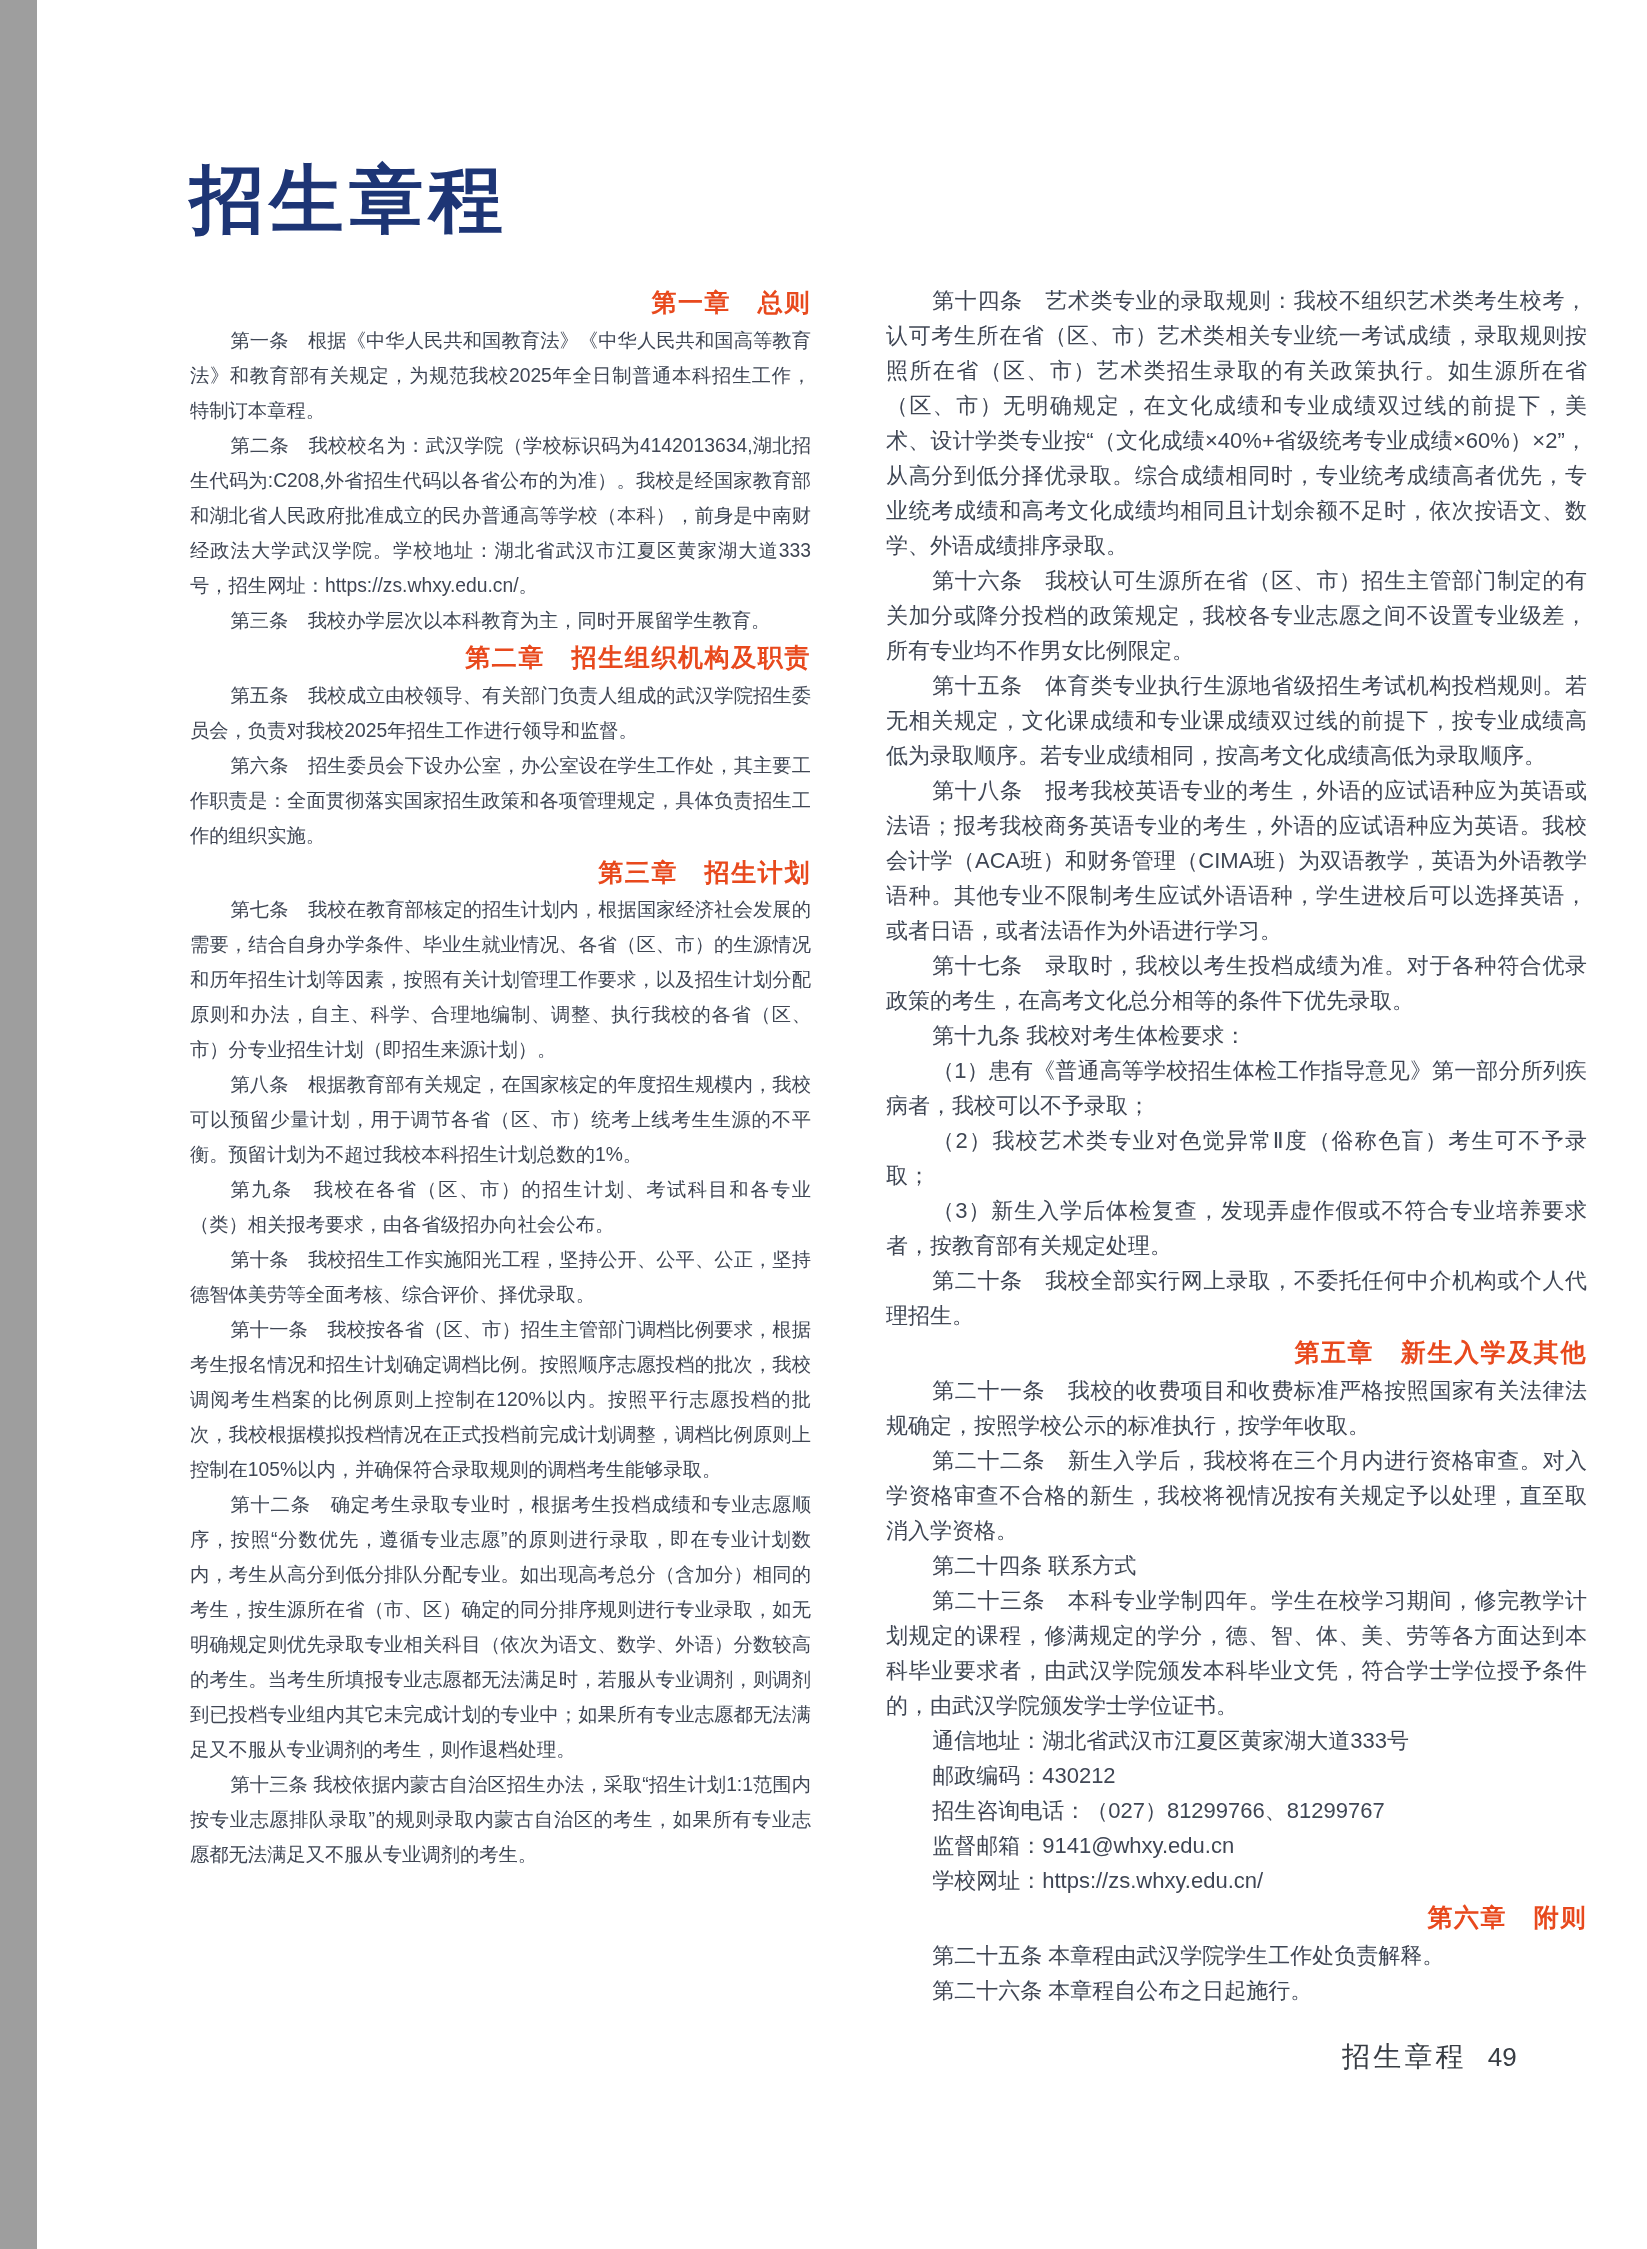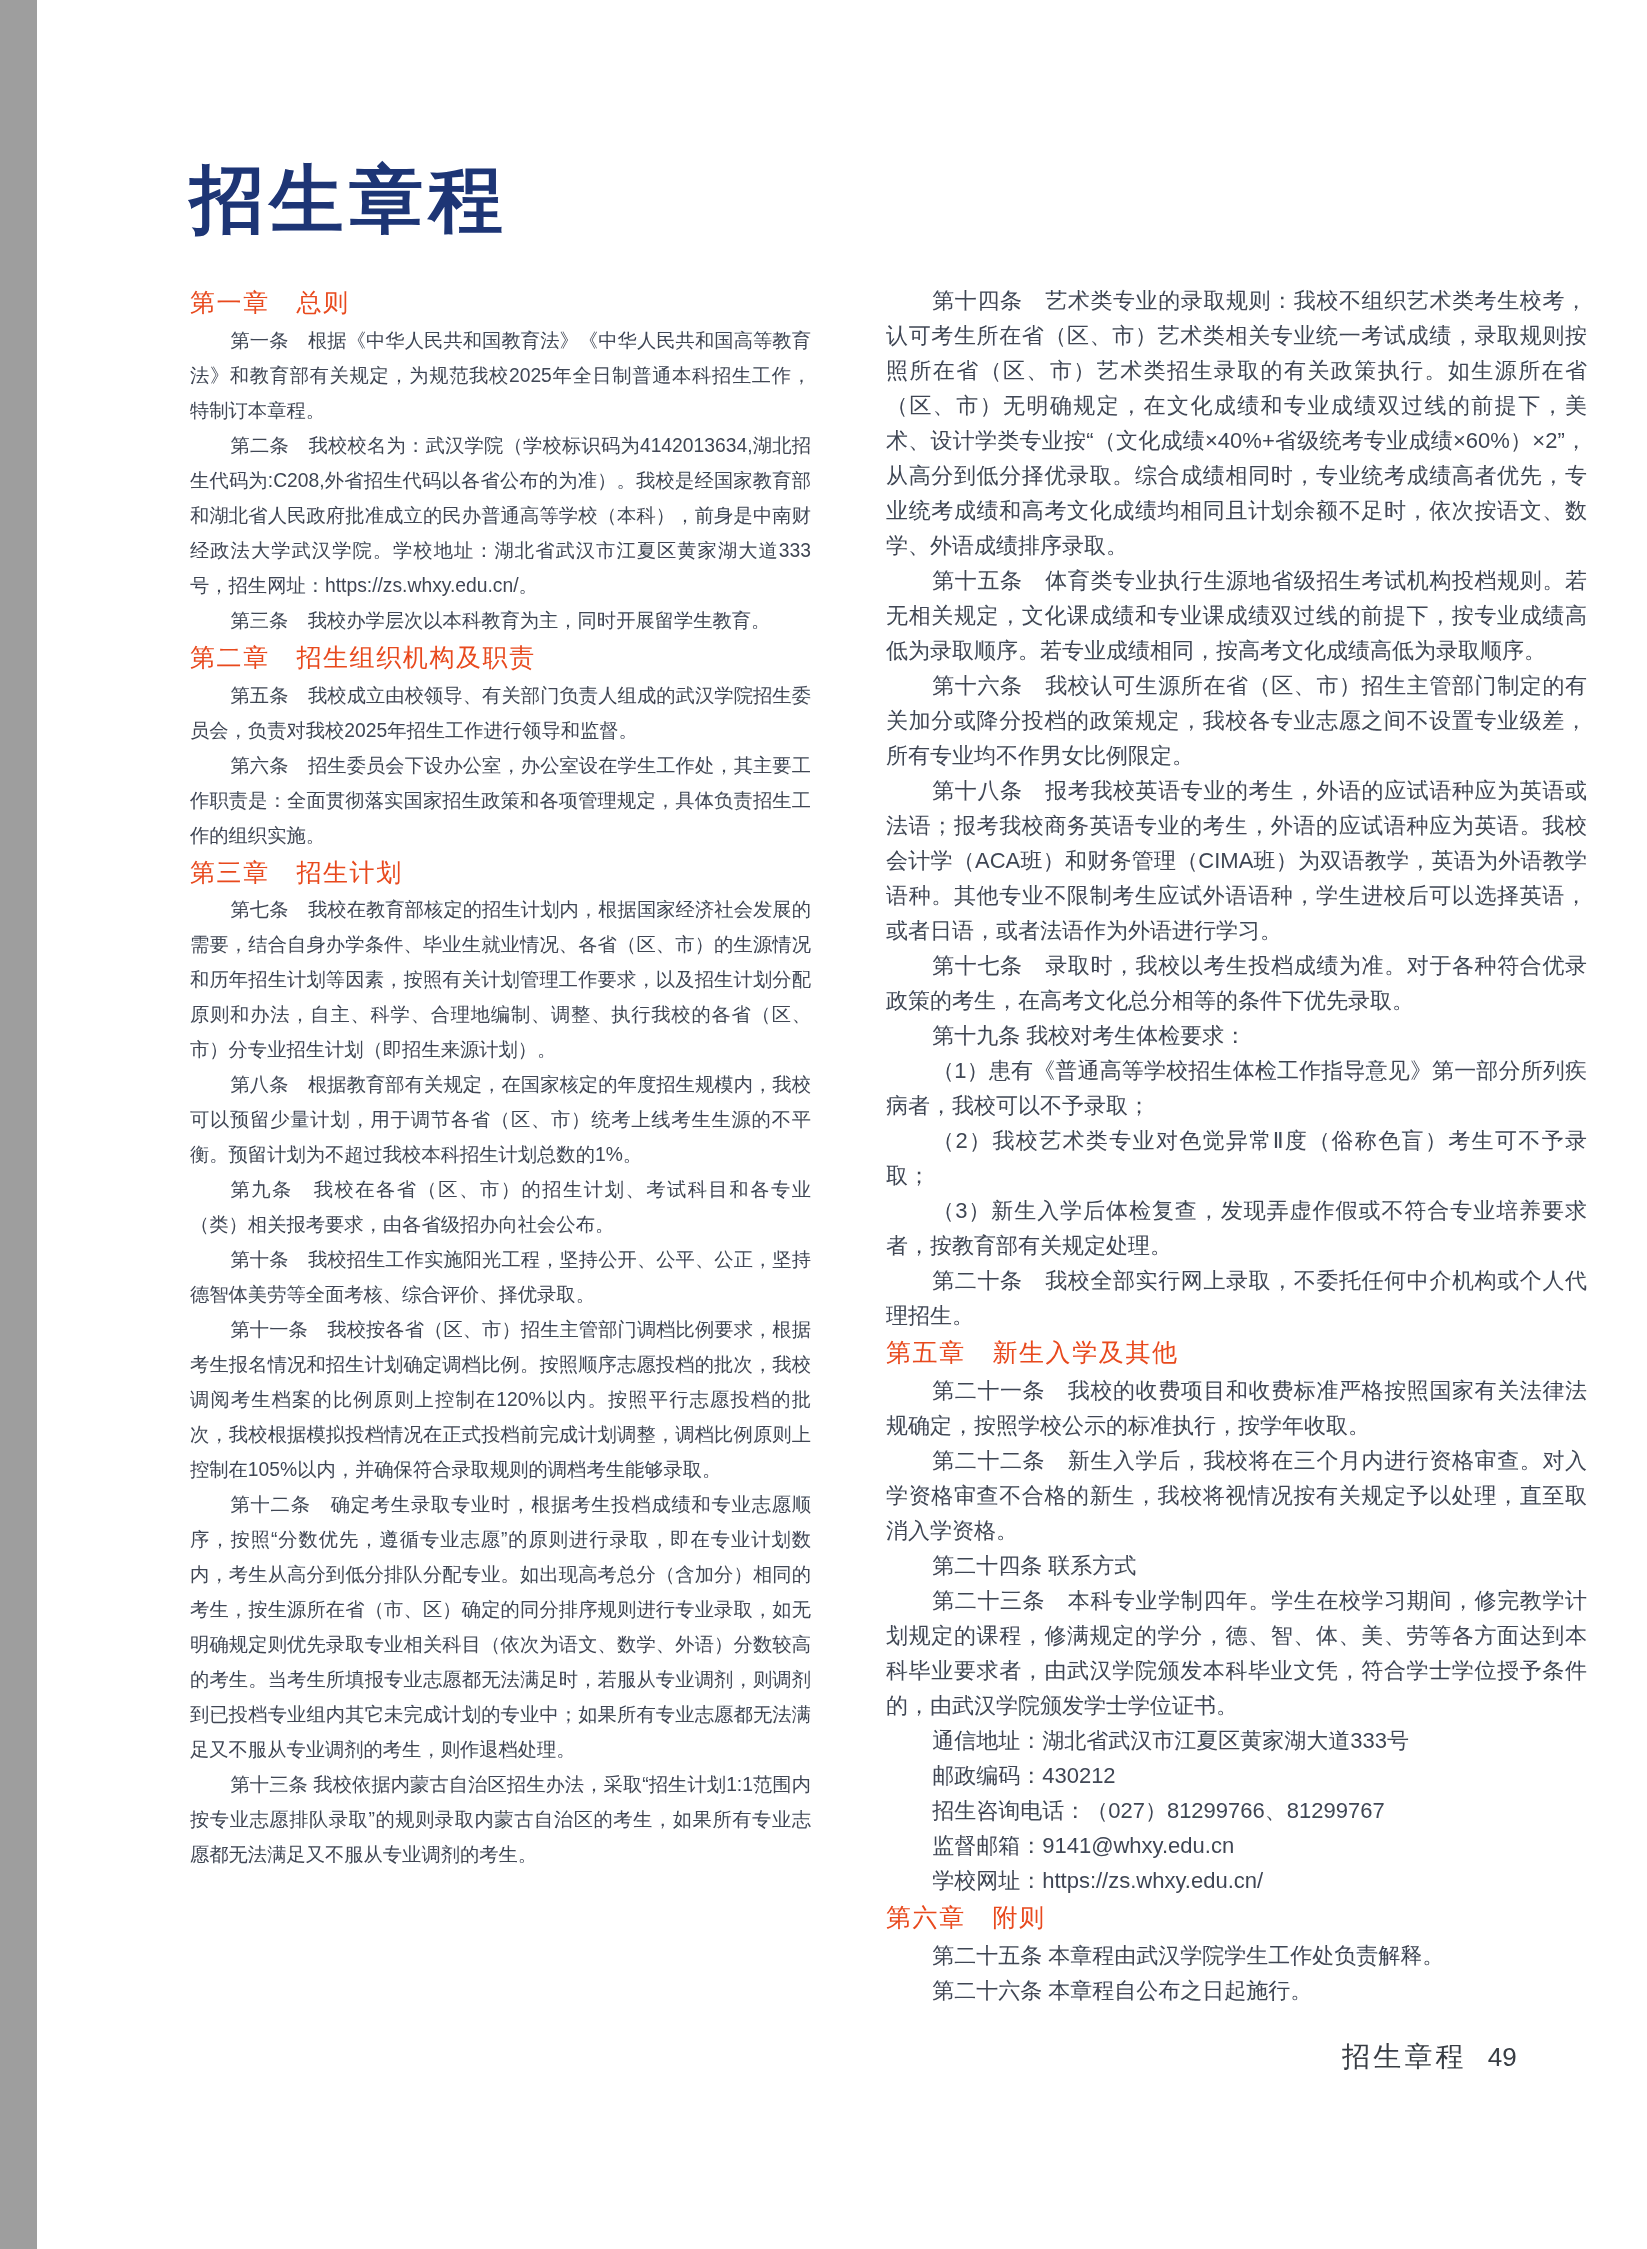--- a/index.html
+++ b/index.html
@@ -31,23 +31,23 @@
     color:var(--body-color);
     text-align:justify;
     text-justify:inter-ideograph;
   }
   .col-left{left:153px;width:621px;font-size:19.3px;line-height:35px;}
   .col-right{left:849px;width:701px;font-size:22px;line-height:35px;}
   .col p.para{margin:0;text-indent:2.1em;}
   .col h2.chapter{
     margin:2.4px 0;
     font-size:25px;line-height:35px;
-    font-weight:normal;
+    font-weight:bold;
     color:var(--accent-color);
-    text-align:left;
+    text-align:right;
     letter-spacing:1.6px;
   }
   .footer{
     position:absolute;left:1305px;top:2038px;
     display:flex;align-items:baseline;gap:21px;
     color:var(--footer-color);
   }
   .footer .flabel{font-size:28px;letter-spacing:3.2px;}
   .footer .fnum{font-size:26px;}
 </style>
@@ -69,22 +69,22 @@
       <p class="para">第七条　我校在教育部核定的招生计划内，根据国家经济社会发展的需要，结合自身办学条件、毕业生就业情况、各省（区、市）的生源情况和历年招生计划等因素，按照有关计划管理工作要求，以及招生计划分配原则和办法，自主、科学、合理地编制、调整、执行我校的各省（区、市）分专业招生计划（即招生来源计划）。</p>
       <p class="para">第八条　根据教育部有关规定，在国家核定的年度招生规模内，我校可以预留少量计划，用于调节各省（区、市）统考上线考生生源的不平衡。预留计划为不超过我校本科招生计划总数的1%。</p>
       <p class="para">第九条　我校在各省（区、市）的招生计划、考试科目和各专业（类）相关报考要求，由各省级招办向社会公布。</p>
       <p class="para">第十条　我校招生工作实施阳光工程，坚持公开、公平、公正，坚持德智体美劳等全面考核、综合评价、择优录取。</p>
       <p class="para">第十一条　我校按各省（区、市）招生主管部门调档比例要求，根据考生报名情况和招生计划确定调档比例。按照顺序志愿投档的批次，我校调阅考生档案的比例原则上控制在120%以内。按照平行志愿投档的批次，我校根据模拟投档情况在正式投档前完成计划调整，调档比例原则上控制在105%以内，并确保符合录取规则的调档考生能够录取。</p>
       <p class="para">第十二条　确定考生录取专业时，根据考生投档成绩和专业志愿顺序，按照“分数优先，遵循专业志愿”的原则进行录取，即在专业计划数内，考生从高分到低分排队分配专业。如出现高考总分（含加分）相同的考生，按生源所在省（市、区）确定的同分排序规则进行专业录取，如无明确规定则优先录取专业相关科目（依次为语文、数学、外语）分数较高的考生。当考生所填报专业志愿都无法满足时，若服从专业调剂，则调剂到已投档专业组内其它未完成计划的专业中；如果所有专业志愿都无法满足又不服从专业调剂的考生，则作退档处理。</p>
       <p class="para">第十三条 我校依据内蒙古自治区招生办法，采取“招生计划1:1范围内按专业志愿排队录取”的规则录取内蒙古自治区的考生，如果所有专业志愿都无法满足又不服从专业调剂的考生。</p>
     </div>
   <div class="col col-right" id="col-right">
       <p class="para">第十四条　艺术类专业的录取规则：我校不组织艺术类考生校考，认可考生所在省（区、市）艺术类相关专业统一考试成绩，录取规则按照所在省（区、市）艺术类招生录取的有关政策执行。如生源所在省（区、市）无明确规定，在文化成绩和专业成绩双过线的前提下，美术、设计学类专业按“（文化成绩×40%+省级统考专业成绩×60%）×2”，从高分到低分择优录取。综合成绩相同时，专业统考成绩高者优先，专业统考成绩和高考文化成绩均相同且计划余额不足时，依次按语文、数学、外语成绩排序录取。</p>
+      <p class="para">第十六条　我校认可生源所在省（区、市）招生主管部门制定的有关加分或降分投档的政策规定，我校各专业志愿之间不设置专业级差，所有专业均不作男女比例限定。</p>
       <p class="para">第十五条　体育类专业执行生源地省级招生考试机构投档规则。若无相关规定，文化课成绩和专业课成绩双过线的前提下，按专业成绩高低为录取顺序。若专业成绩相同，按高考文化成绩高低为录取顺序。</p>
-      <p class="para">第十六条　我校认可生源所在省（区、市）招生主管部门制定的有关加分或降分投档的政策规定，我校各专业志愿之间不设置专业级差，所有专业均不作男女比例限定。</p>
       <p class="para">第十八条　报考我校英语专业的考生，外语的应试语种应为英语或法语；报考我校商务英语专业的考生，外语的应试语种应为英语。我校会计学（ACA班）和财务管理（CIMA班）为双语教学，英语为外语教学语种。其他专业不限制考生应试外语语种，学生进校后可以选择英语，或者日语，或者法语作为外语进行学习。</p>
       <p class="para">第十七条　录取时，我校以考生投档成绩为准。对于各种符合优录政策的考生，在高考文化总分相等的条件下优先录取。</p>
       <p class="para">第十九条 我校对考生体检要求：</p>
       <p class="para">（1）患有《普通高等学校招生体检工作指导意见》第一部分所列疾病者，我校可以不予录取；</p>
       <p class="para">（2）我校艺术类专业对色觉异常Ⅱ度（俗称色盲）考生可不予录取；</p>
       <p class="para">（3）新生入学后体检复查，发现弄虚作假或不符合专业培养要求者，按教育部有关规定处理。</p>
       <p class="para">第二十条　我校全部实行网上录取，不委托任何中介机构或个人代理招生。</p>
       <h2 class="chapter">第五章　新生入学及其他</h2>
       <p class="para">第二十一条　我校的收费项目和收费标准严格按照国家有关法律法规确定，按照学校公示的标准执行，按学年收取。</p>
       <p class="para">第二十二条　新生入学后，我校将在三个月内进行资格审查。对入学资格审查不合格的新生，我校将视情况按有关规定予以处理，直至取消入学资格。</p>

